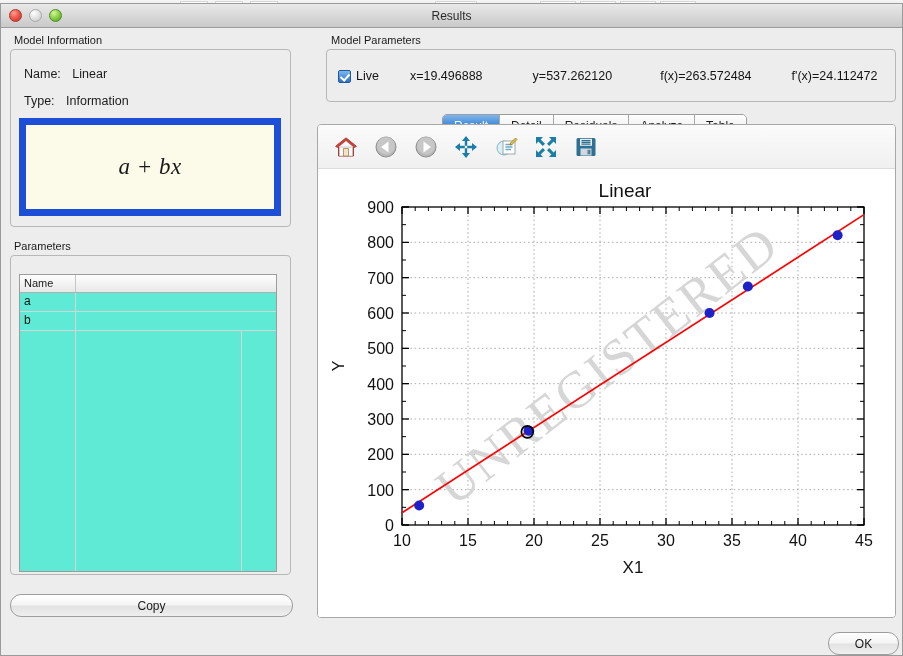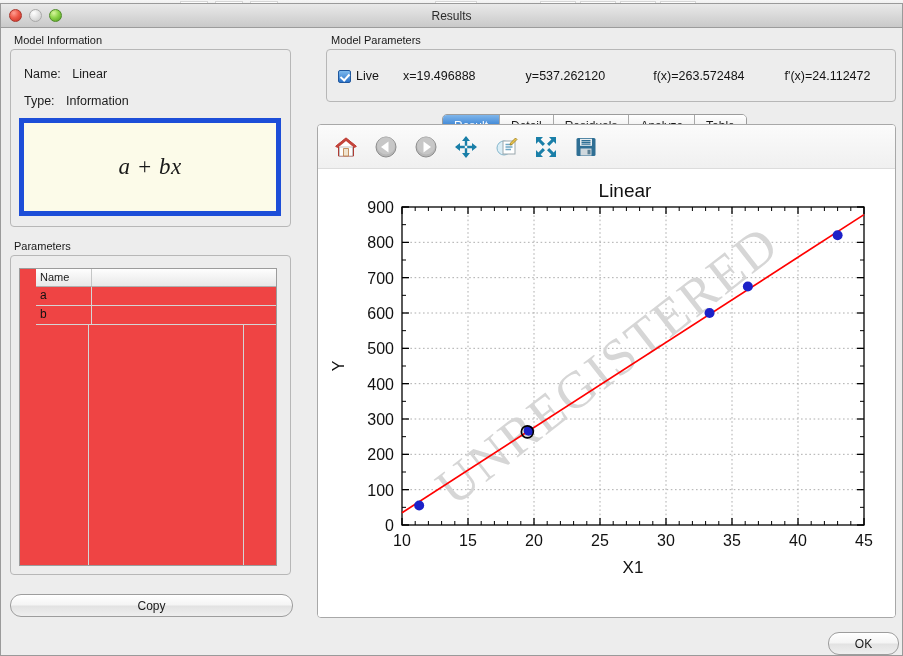--- a/index.html
+++ b/index.html
@@ -43,30 +43,30 @@
     border:1px solid #b7b7b7;border-radius:4px;background:#ededed;box-sizing:border-box;
   }
   #model-info-box{position:absolute;left:9px;top:45px;width:281px;height:178px;}
   .info-row{font-size:12.5px;color:#1c1c1c;}
   #info-name{position:absolute;left:23px;top:63px;}
   #info-type{position:absolute;left:23px;top:90px;}
   .info-key{display:inline-block;}
   .info-val{display:inline-block;margin-left:8px;}
   #formula-box{
     position:absolute;left:18px;top:114px;width:262px;height:98px;
-    background:#fcfbe9;border:5px solid #1d4ed8;box-sizing:border-box;
+    background:#fcfbe9;border:7px solid #1d4ed8;box-sizing:border-box;
     display:flex;align-items:center;justify-content:center;
   }
   .formula{font-family:"Liberation Serif", serif;font-style:italic;font-size:23px;color:#191919;letter-spacing:.5px;}
 
   #params-label{position:absolute;left:13px;top:236px;}
   #params-box{position:absolute;left:9px;top:251px;width:281px;height:320px;}
   .table{
-    position:absolute;left:18px;top:264px;width:258px;height:298px;
-    background:#ef4444;border:1px solid #9c9c9c;box-sizing:border-box;overflow:hidden;padding-left:16px;
+    position:absolute;left:18px;top:270px;width:258px;height:298px;
+    background:#5eead4;border:1px solid #9c9c9c;box-sizing:border-box;overflow:hidden;
   }
   .thead{display:flex;height:17px;background:linear-gradient(#fefefe,#e8e8e8);border-bottom:1px solid #b0b0b0;}
   .th{font-size:11px;color:#1a1a1a;padding:2px 0 0 4px;box-sizing:border-box;border-right:1px solid #c6c6c6;}
   .th.c0{width:56px;}
   .th.c1{width:166px;}
   .th.c2{width:34px;border-right:none;}
   .trow{display:flex;height:18px;border-bottom:1px solid #d5d5d5;}
   .td{font-size:12px;color:#111;padding:1px 0 0 4px;box-sizing:border-box;border-right:1px solid #d5d5d5;white-space:nowrap;overflow:hidden;}
   .td.c0{width:56px;}
   .td.c1{width:166px;}
@@ -91,21 +91,21 @@
     width:13px;height:13px;margin-left:12px;border-radius:2px;box-sizing:border-box;
     background:linear-gradient(#7db9ee,#2a72c8);border:1px solid #20589e;
     position:relative;
   }
   .chk::after{
     content:"";position:absolute;left:3px;top:1px;width:4px;height:7px;
     border:solid #ffffff;border-width:0 2px 2px 0;transform:rotate(42deg);
   }
   .eval-lbl{font-size:12.5px;color:#141414;margin-left:5px;}
   .eval-item{font-size:12.5px;color:#141414;white-space:nowrap;}
-  #ev-x{margin-left:24px;}
+  #ev-x{margin-left:31px;}
   #ev-y{margin-left:50px;}
   #ev-fx{margin-left:48px;}
   #ev-dfx{margin-left:40px;}
 
   
   .tabs{position:absolute;left:441px;top:110px;height:21px;display:flex;
         border:1px solid #9c9c9c;border-radius:5px;overflow:hidden;background:#f3f3f3;}
   .tab{
     font-size:12px;color:#1b1b1b;padding:0 11px;height:21px;
     display:flex;align-items:center;justify-content:center;

